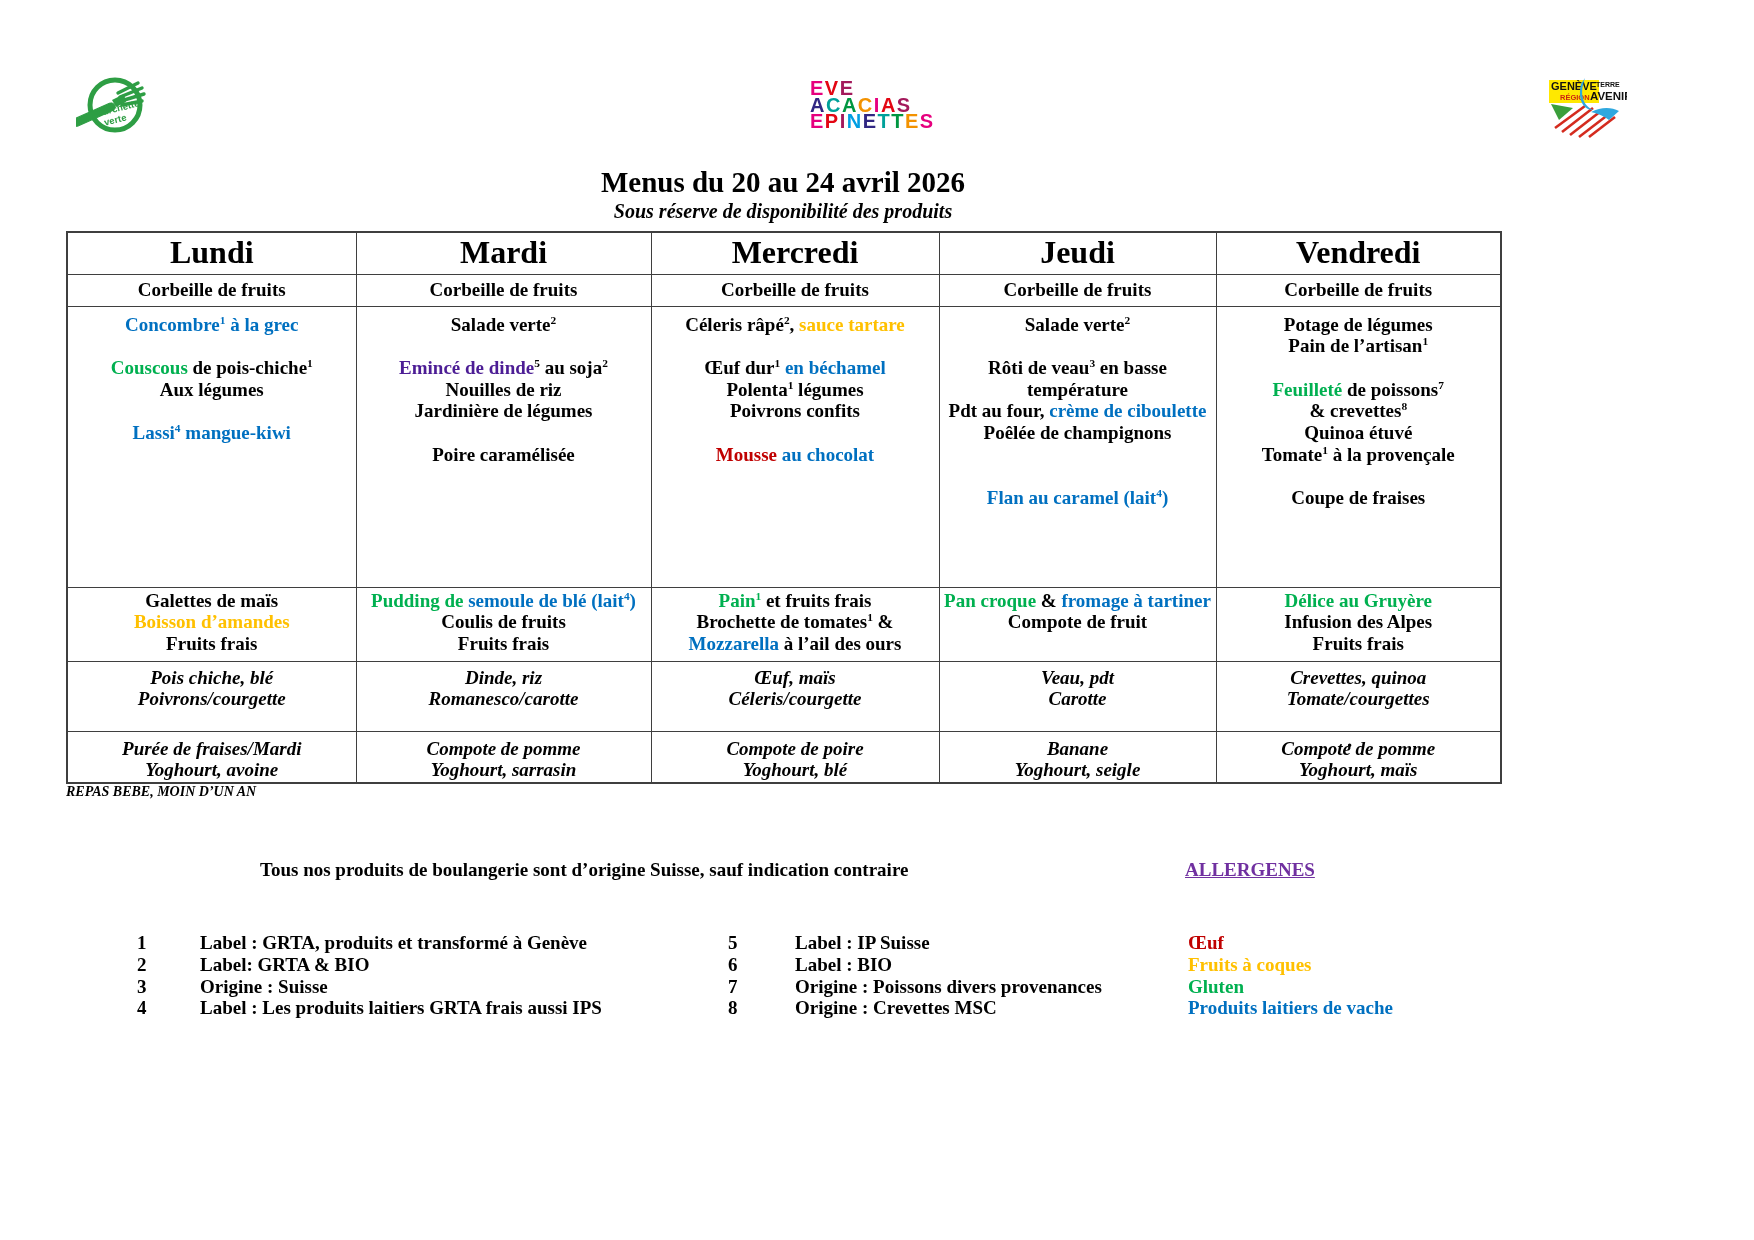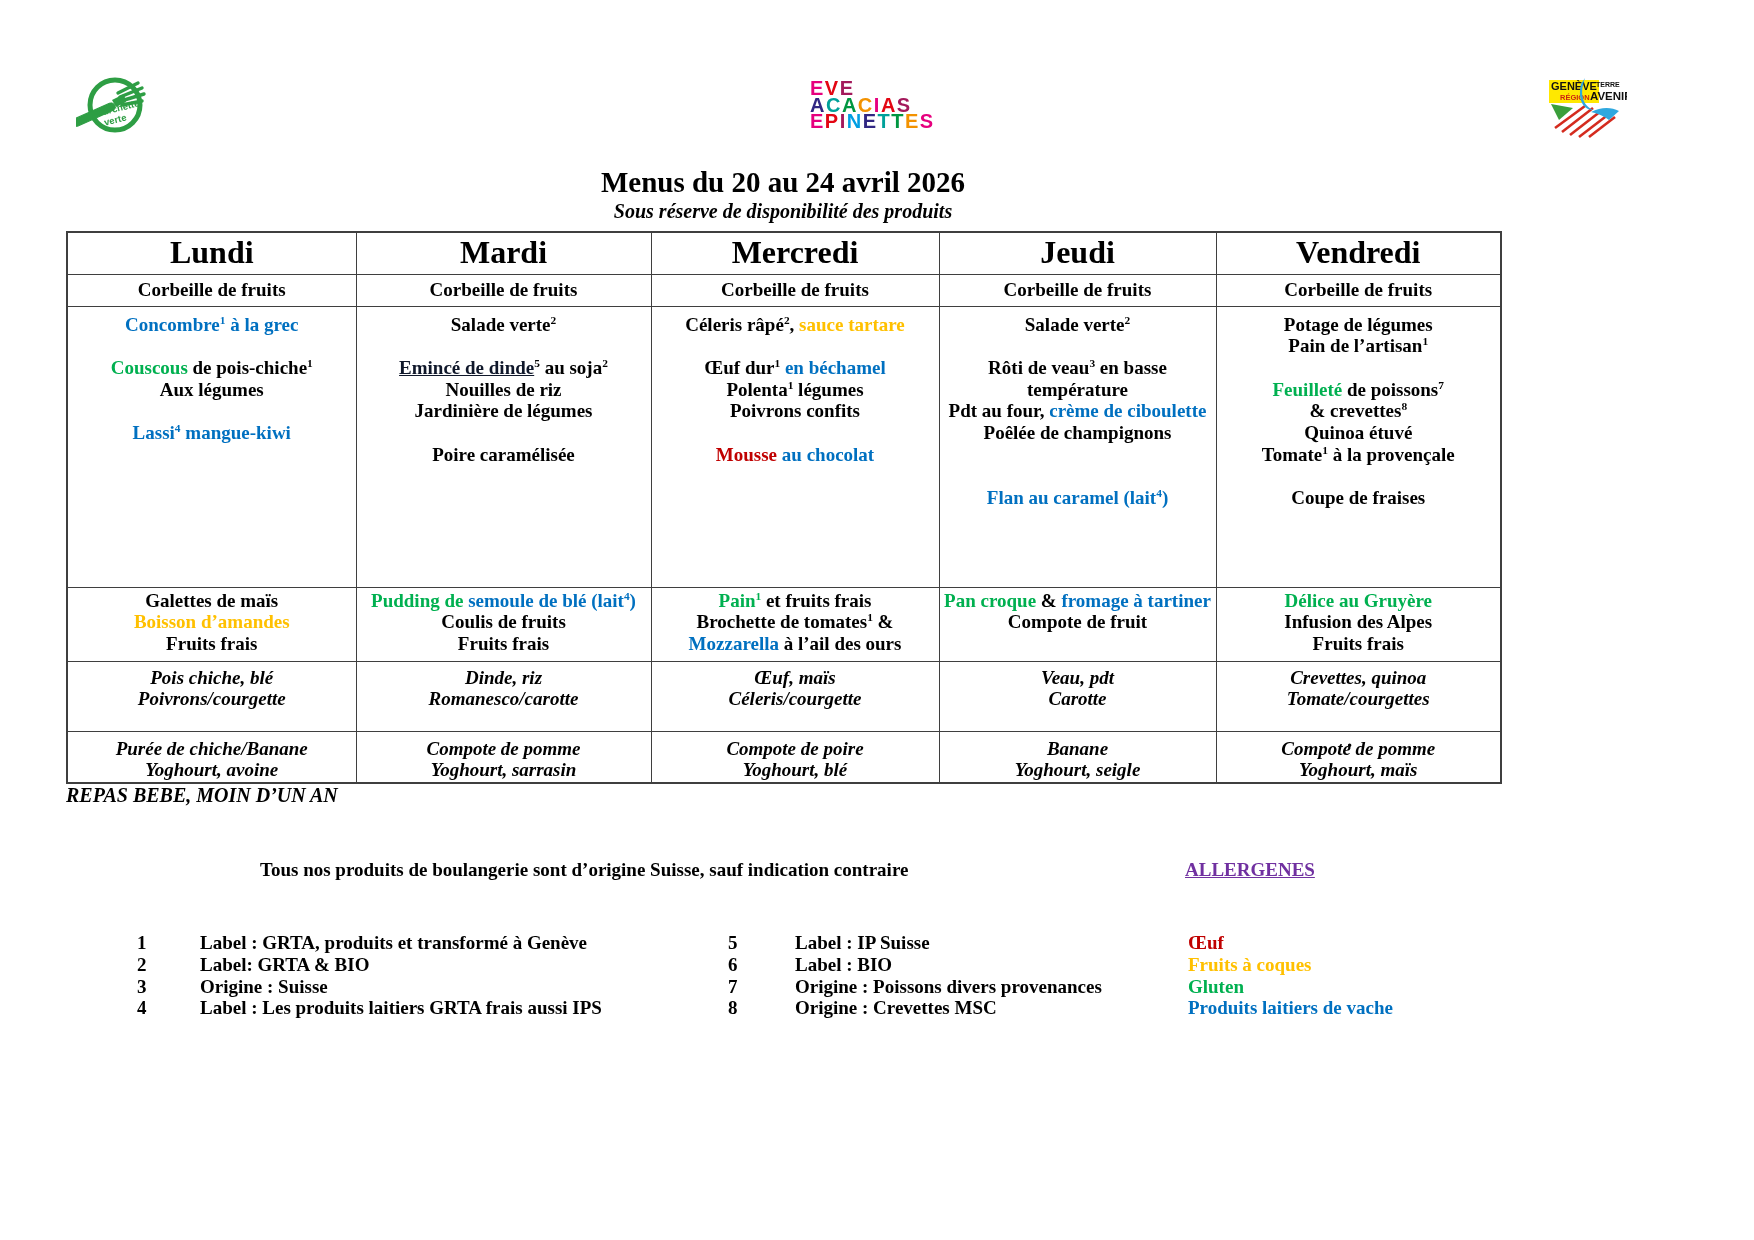--- a/index.html
+++ b/index.html
@@ -27,21 +27,21 @@
   table.menu { border:2px solid #3f3f3f; }
   tr.r-day th { height:42px; font-size:32px; vertical-align:middle; }
   tr.r-fruit td { height:32px; vertical-align:middle; }
   tr.r-main td { height:281px; vertical-align:top; padding-top:7px; }
   tr.r-snack td { height:74px; vertical-align:top; padding-top:2px; }
   tr.r-comp td { height:70px; vertical-align:top; padding-top:5px; font-style:italic; }
   tr.r-baby td { height:52px; vertical-align:top; padding-top:6px; font-style:italic; }
   .menu-line { white-space:nowrap; }
   sup { font-size:60%; line-height:0; }
 
-  .repas-bebe { position:absolute; left:66px; top:784px; font-size:20px;
+  .repas-bebe { position:absolute; left:66px; top:784px; font-size:14px;
      font-weight:bold; font-style:italic; }
   .stray-dot { position:absolute; left:1347px; top:728px; font-size:21px; font-weight:bold; }
 
   .note-line { position:absolute; left:260px; top:859px; font-size:19px; font-weight:bold; }
   .allergenes-title { position:absolute; left:1185px; top:859px; font-size:19px;
      font-weight:bold; text-decoration:underline; }
 
   .fn-block { position:absolute; top:932px; font-size:19px; font-weight:bold; }
   .fn-left { left:137px; }
   .fn-right { left:728px; }
@@ -131,21 +131,21 @@
             <div class="menu-line"><span style="color: rgb(0, 112, 192);">Concombre</span><sup style="color: rgb(0, 112, 192);">1</sup><span style="color: rgb(0, 112, 192);"> à la grec</span></div>
             <div class="menu-line">&nbsp;</div>
             <div class="menu-line"><span style="color: rgb(0, 176, 80);">Couscous</span><span style="color: rgb(0, 0, 0);"> de pois-chiche</span><sup style="color: rgb(0, 0, 0);">1</sup></div>
             <div class="menu-line"><span style="color: rgb(0, 0, 0);">Aux légumes</span></div>
             <div class="menu-line">&nbsp;</div>
             <div class="menu-line"><span style="color: rgb(0, 112, 192); margin-top: 12px;">Lassi</span><sup style="color: rgb(0, 112, 192);">4</sup><span style="color: rgb(0, 112, 192);"> mangue-kiwi</span></div>
           </td>
           <td>
             <div class="menu-line"><span style="color: rgb(0, 0, 0);">Salade verte</span><sup style="color: rgb(0, 0, 0);">2</sup></div>
             <div class="menu-line">&nbsp;</div>
-            <div class="menu-line"><span style="color: #0f172a; text-decoration: underline;">Emincé de dinde</span><sup style="color: rgb(0, 0, 0);">5</sup><span style="color: rgb(0, 0, 0);"> au soja</span><sup style="color: rgb(0, 0, 0);">2</sup></div>
+            <div class="menu-line"><span style="color: #4c1d95;">Emincé de dinde</span><sup style="color: rgb(0, 0, 0);">5</sup><span style="color: rgb(0, 0, 0);"> au soja</span><sup style="color: rgb(0, 0, 0);">2</sup></div>
             <div class="menu-line"><span style="color: rgb(0, 0, 0);">Nouilles de riz</span></div>
             <div class="menu-line"><span style="color: rgb(0, 0, 0);">Jardinière de légumes</span></div>
             <div class="menu-line">&nbsp;</div>
             <div class="menu-line"><span style="color: rgb(0, 0, 0);">Poire caramélisée</span></div>
           </td>
           <td>
             <div class="menu-line"><span style="color: rgb(0, 0, 0);">Céleris râpé</span><sup style="color: rgb(0, 0, 0);">2</sup><span style="color: rgb(0, 0, 0);">, </span><span style="color: rgb(255, 192, 0);">sauce tartare</span></div>
             <div class="menu-line">&nbsp;</div>
             <div class="menu-line"><span style="color: rgb(0, 0, 0);">Œuf dur</span><sup style="color: rgb(0, 0, 0);">1</sup><span style="color: rgb(0, 112, 192);"> en béchamel</span></div>
             <div class="menu-line"><span style="color: rgb(0, 0, 0);">Polenta</span><sup style="color: rgb(0, 0, 0);">1</sup><span style="color: rgb(0, 0, 0);"> légumes</span></div>
@@ -219,21 +219,21 @@
             <div>Veau, pdt</div>
             <div>Carotte</div>
           </td>
           <td>
             <div>Crevettes, quinoa</div>
             <div>Tomate/courgettes</div>
           </td>
         </tr>
         <tr class="r-baby">
           <td>
-            <div>Purée de chiche/Banane</div>
+            <div>Purée de fraises/Mardi</div>
             <div>Yoghourt, avoine</div>
           </td>
           <td>
             <div>Compote de pomme</div>
             <div>Yoghourt, sarrasin</div>
           </td>
           <td>
             <div>Compote de poire</div>
             <div>Yoghourt, blé</div>
           </td>

